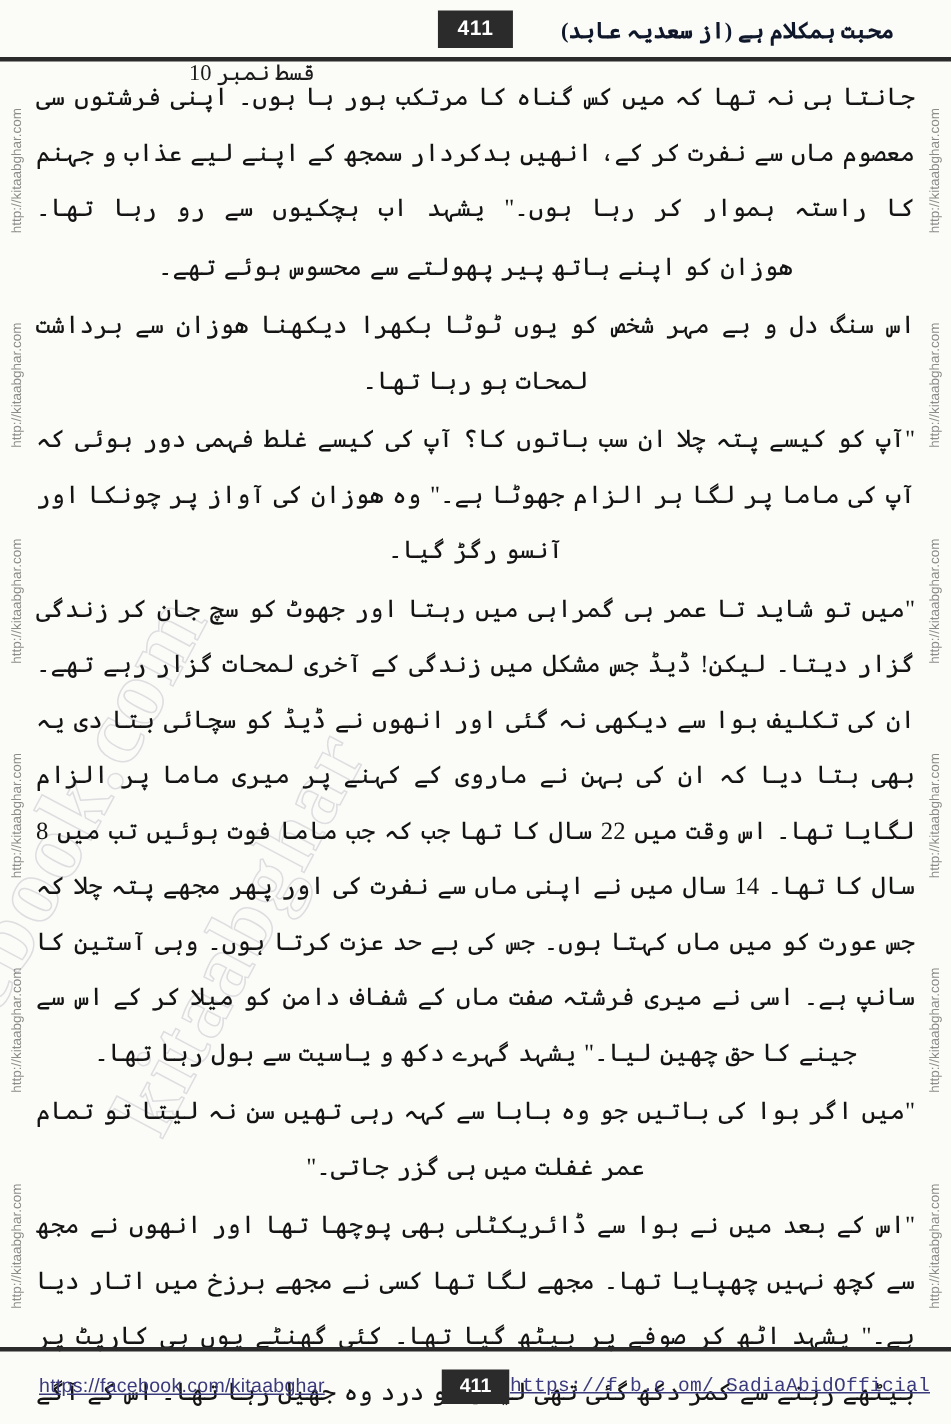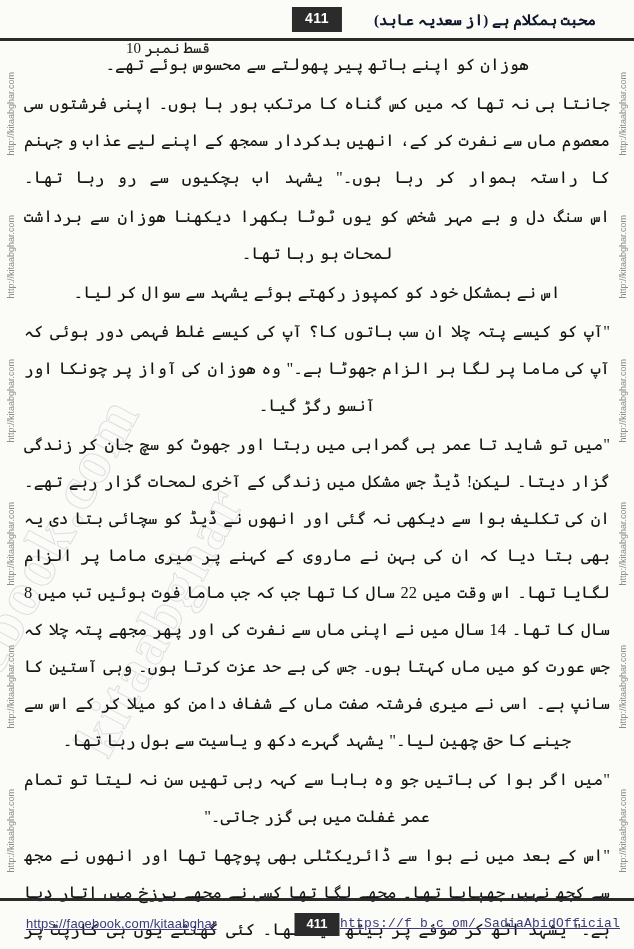--- a/index.html
+++ b/index.html
@@ -273,24 +273,23 @@
 
     <div class="page-badge">411</div>
 
     <div class="hdr-right">
       <span class="txt">محبت ہمکلام ہے (از سعدیہ عابد)</span>
     </div>
   </div>
   <div class="rule-top"></div>
 
   <div class="body-area">
+    <p class="para">جانتا ہی نہ تھا کہ میں کس گناہ کا مرتکب ہور ہا ہوں۔ اپنی فرشتوں سی معصوم ماں سے نفرت کر کے، انھیں بدکردار سمجھ کے اپنے لیے عذاب و جہنم کا راستہ ہموار کر رہا ہوں۔" یشہد اب ہچکیوں سے رو رہا تھا۔</p>
     <p class="para last-center">ھوزان کو اپنے ہاتھ پیر پھولتے سے محسوس ہوئے تھے۔</p>
-    <p class="para">جانتا ہی نہ تھا کہ میں کس گناہ کا مرتکب ہور ہا ہوں۔ اپنی فرشتوں سی معصوم ماں سے نفرت کر کے، انھیں بدکردار سمجھ کے اپنے لیے عذاب و جہنم کا راستہ ہموار کر رہا ہوں۔" یشہد اب ہچکیوں سے رو رہا تھا۔</p>
     <p class="para last-center">اس سنگ دل و بے مہر شخص کو یوں ٹوٹا بکھرا دیکھنا ھوزان سے برداشت لمحات ہو رہا تھا۔</p>
-    <p class="para last-center">اس نے بمشکل خود کو کمپوز رکھتے ہوئے یشہد سے سوال کر لیا۔</p>
     <p class="para last-center">"آپ کو کیسے پتہ چلا ان سب باتوں کا؟ آپ کی کیسے غلط فہمی دور ہوئی کہ آپ کی ماما پر لگا ہر الزام جھوٹا ہے۔" وہ ھوزان کی آواز پر چونکا اور آنسو رگڑ گیا۔</p>
     <p class="para last-center">"میں تو شاید تا عمر ہی گمراہی میں رہتا اور جھوٹ کو سچ جان کر زندگی گزار دیتا۔ لیکن! ڈیڈ جس مشکل میں زندگی کے آخری لمحات گزار رہے تھے۔ ان کی تکلیف بوا سے دیکھی نہ گئی اور انھوں نے ڈیڈ کو سچائی بتا دی یہ بھی بتا دیا کہ ان کی بہن نے ماروی کے کہنے پر میری ماما پر الزام لگایا تھا۔ اس وقت میں 22 سال کا تھا جب کہ جب ماما فوت ہوئیں تب میں 8 سال کا تھا۔ 14 سال میں نے اپنی ماں سے نفرت کی اور پھر مجھے پتہ چلا کہ جس عورت کو میں ماں کہتا ہوں۔ جس کی بے حد عزت کرتا ہوں۔ وہی آستین کا سانپ ہے۔ اسی نے میری فرشتہ صفت ماں کے شفاف دامن کو میلا کر کے اس سے جینے کا حق چھین لیا۔" یشہد گہرے دکھ و یاسیت سے بول رہا تھا۔</p>
     <p class="para last-center">"میں اگر بوا کی باتیں جو وہ بابا سے کہہ رہی تھیں سن نہ لیتا تو تمام عمر غفلت میں ہی گزر جاتی۔"</p>
     <p class="para last-center">"اس کے بعد میں نے بوا سے ڈائریکٹلی بھی پوچھا تھا اور انھوں نے مجھ سے کچھ نہیں چھپایا تھا۔ مجھے لگا تھا کسی نے مجھے برزخ میں اتار دیا ہے۔" یشہد اٹھ کر صوفے پر بیٹھ گیا تھا۔ کئی گھنٹے یوں ہی کارپٹ پر بیٹھے رہنے سے کمر دکھ گئی تھی لیکن جو درد وہ جھیل رہا تھا۔ اس کے آگے یہ تکلیف بے حد معمولی تھی۔</p>
 
   </div>
 
   <div class="rule-bottom"></div>
   <div class="footer">
     <a class="ftr-left" href="#">https://facebook.com/kitaabghar</a>

